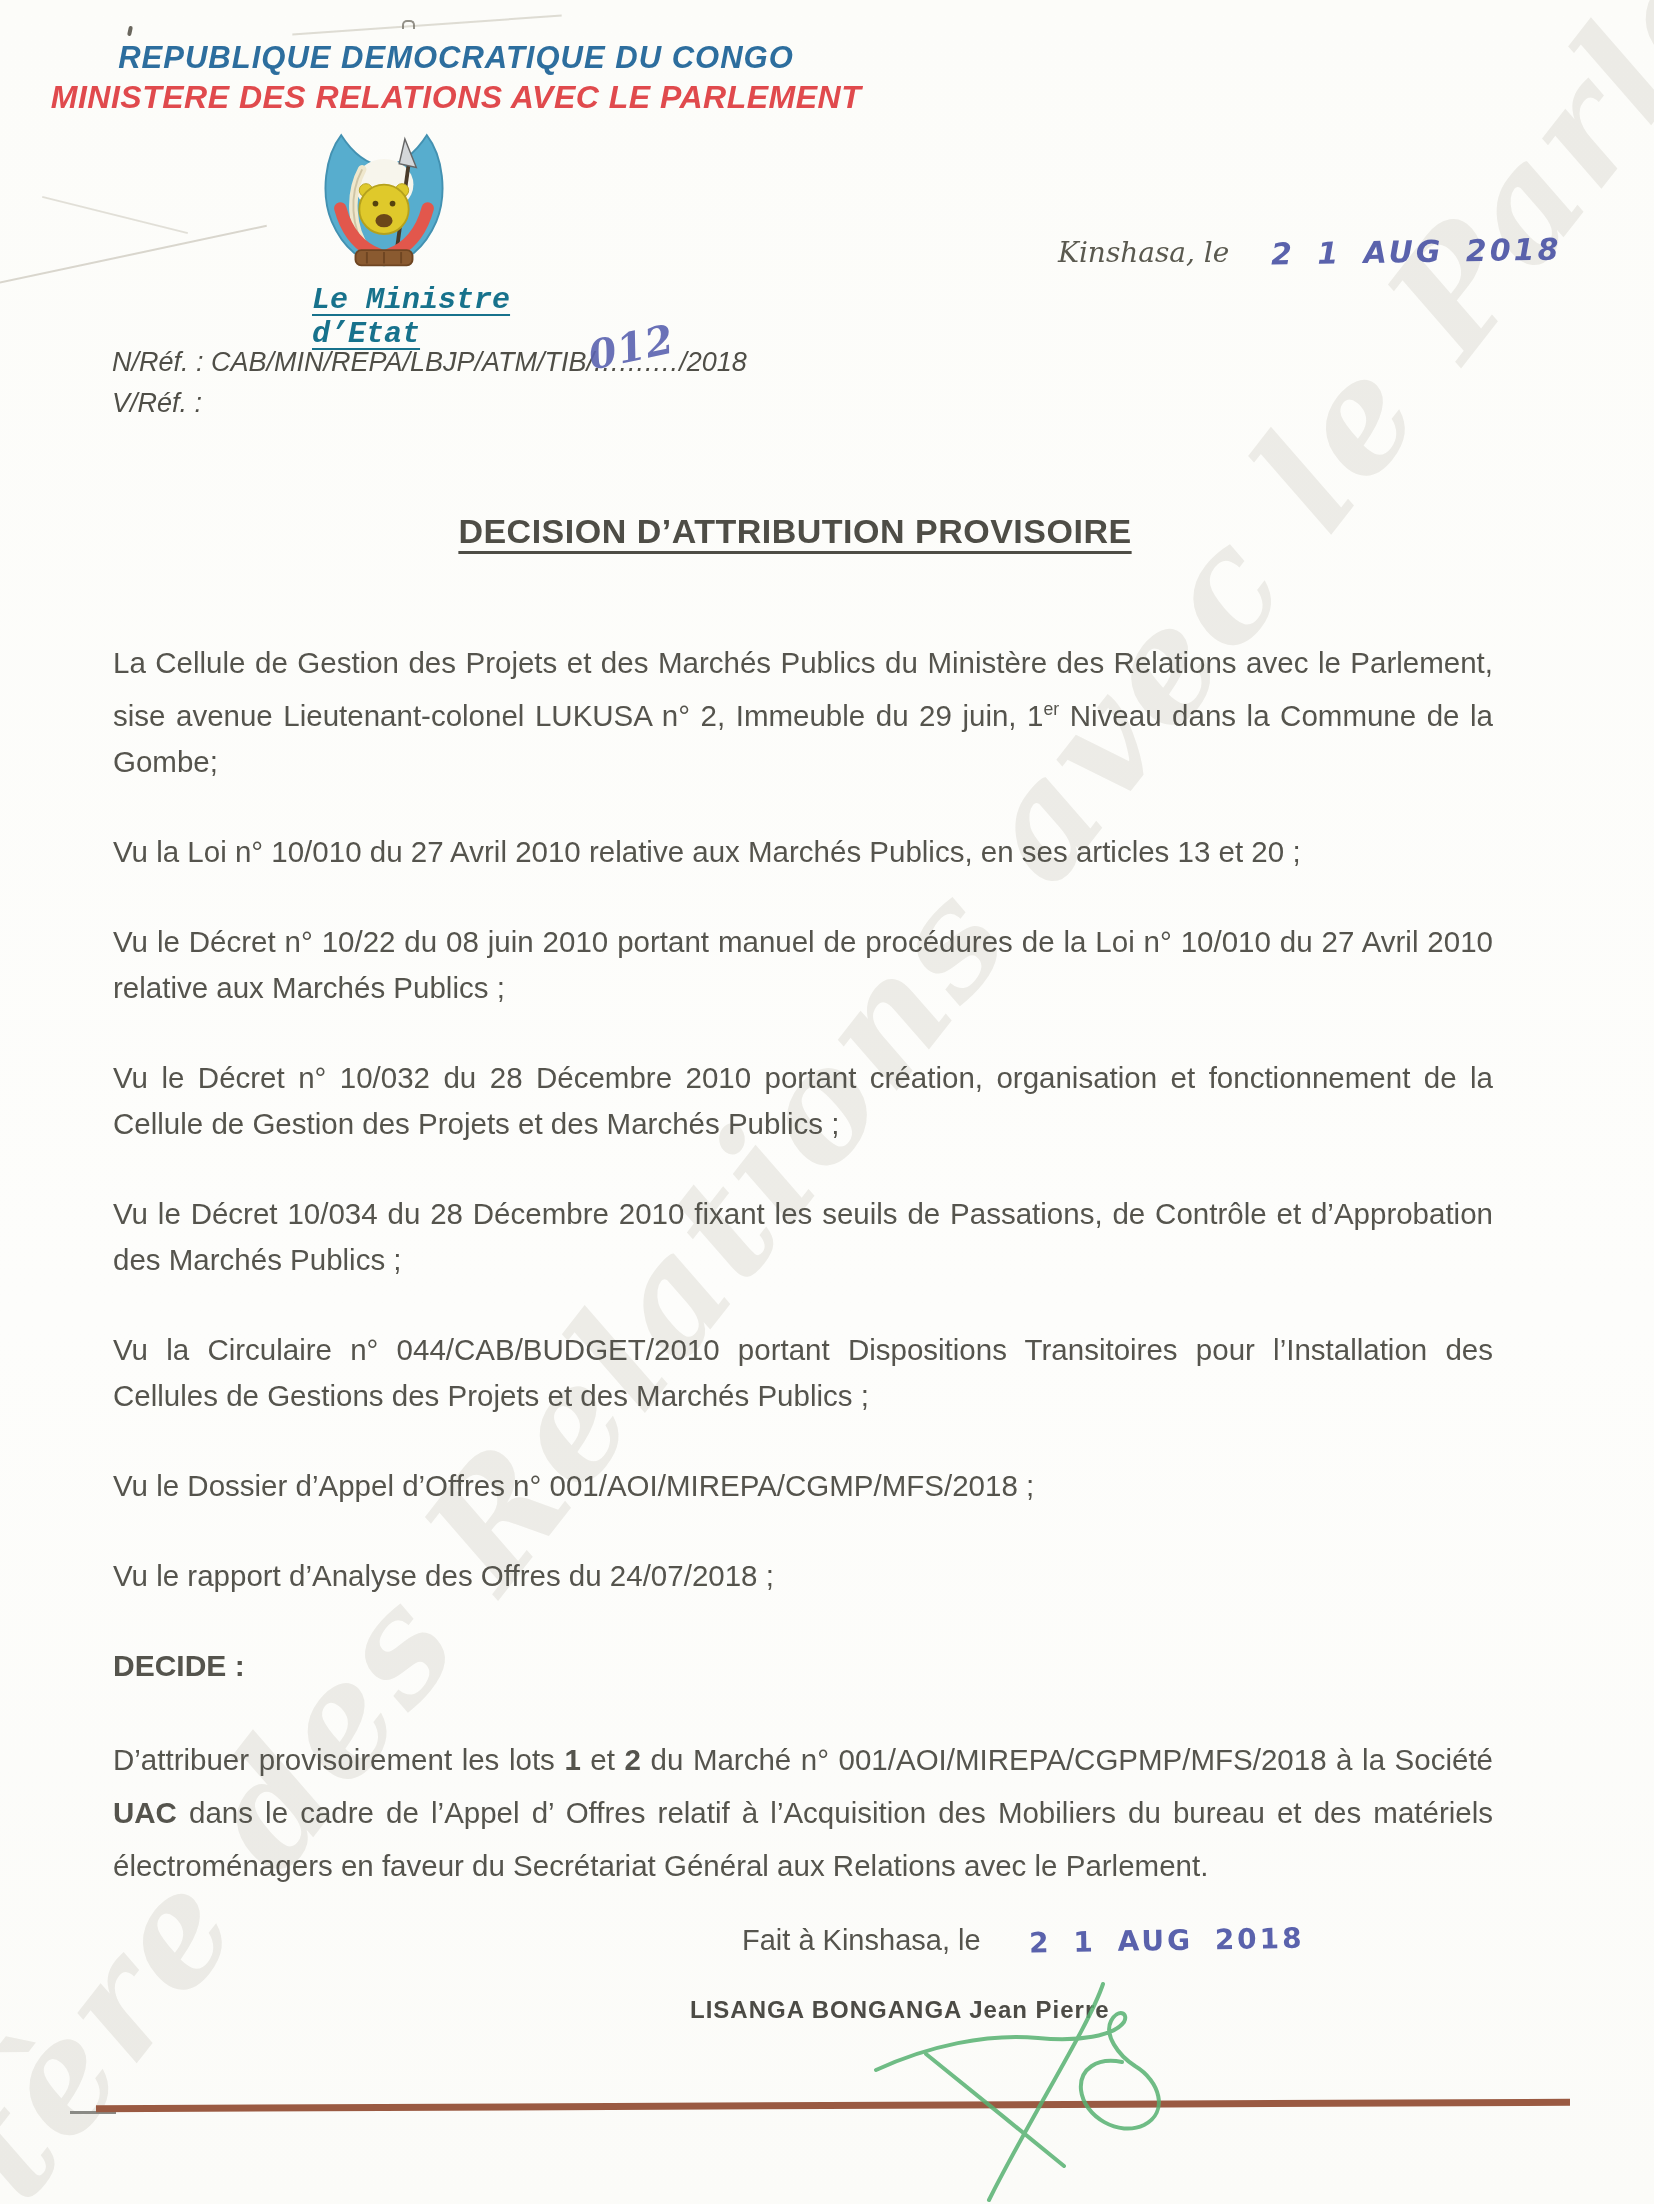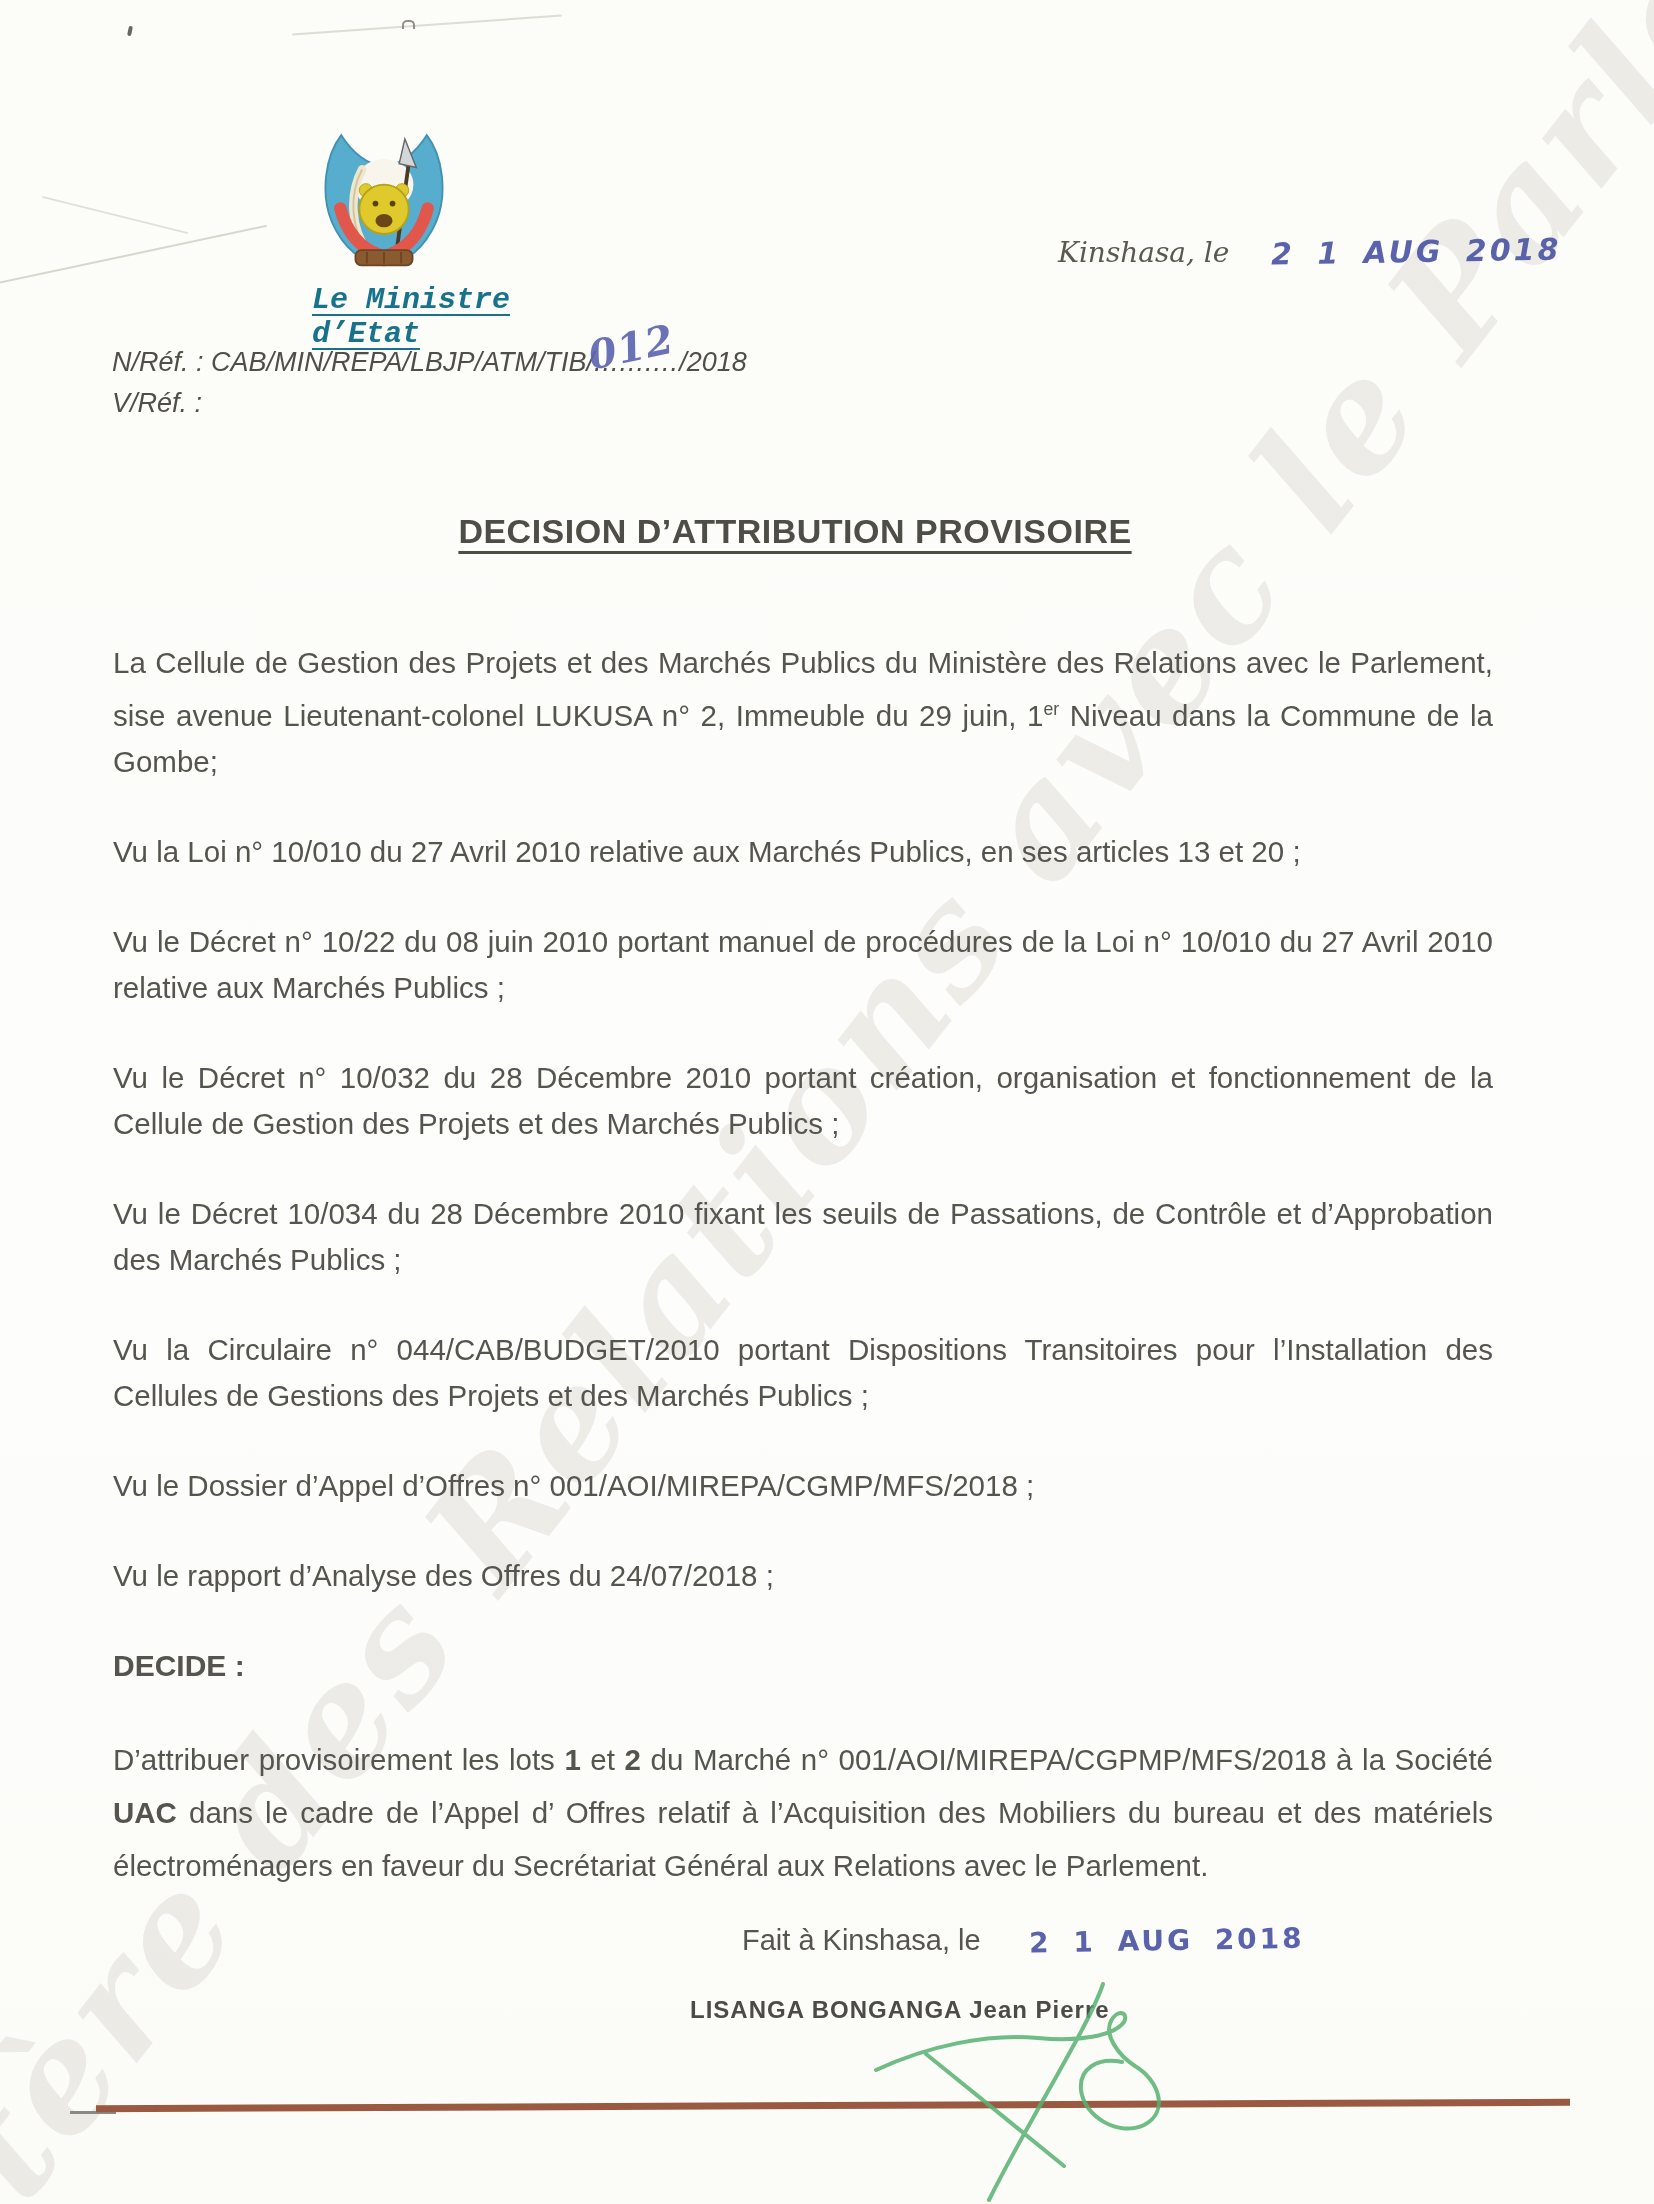--- a/index.html
+++ b/index.html
@@ -74,20 +74,24 @@
 <div class="page">
 
   <div class="watermark">Ministère des Relations avec le Parlement</div>
 
   <div class="z crease1"></div>
   <div class="z crease2"></div>
   <div class="z crease3"></div>
   <div class="z speck1"></div>
   <div class="z speck2"></div>
 
+  <div class="header-lines">
+    <div class="country">REPUBLIQUE DEMOCRATIQUE DU CONGO</div>
+    <div class="ministry">MINISTERE DES RELATIONS AVEC LE PARLEMENT</div>
+  </div>
 
   <div class="logo-block">
     <svg width="144" height="152" viewBox="0 0 150 160">
       <path d="M30,16 C44,38 60,47 75,49 C90,47 106,38 120,16 C137,38 142,78 130,107 C118,135 98,151 75,153 C52,151 32,135 20,107 C8,78 13,38 30,16 Z" fill="#46a5ca" stroke="#2f86aa" stroke-width="2" opacity="0.9"></path>
       <ellipse cx="75" cy="68" rx="31" ry="27" fill="#f7f5ec"></ellipse>
       <path d="M52,52 C38,78 40,114 57,137" fill="none" stroke="#efe7cc" stroke-width="9" stroke-linecap="round"></path>
       <path d="M52,52 C38,78 40,114 57,137" fill="none" stroke="#b9ae8b" stroke-width="2" opacity="0.6"></path>
       <line x1="101" y1="46" x2="88" y2="140" stroke="#4a3a28" stroke-width="4"></line>
       <polygon points="97,20 109,50 91,46" fill="#d4d7da" stroke="#666" stroke-width="1.5"></polygon>
       <path d="M29,93 C36,119 51,135 70,142" fill="none" stroke="#e2574c" stroke-width="13" stroke-linecap="round"></path>

